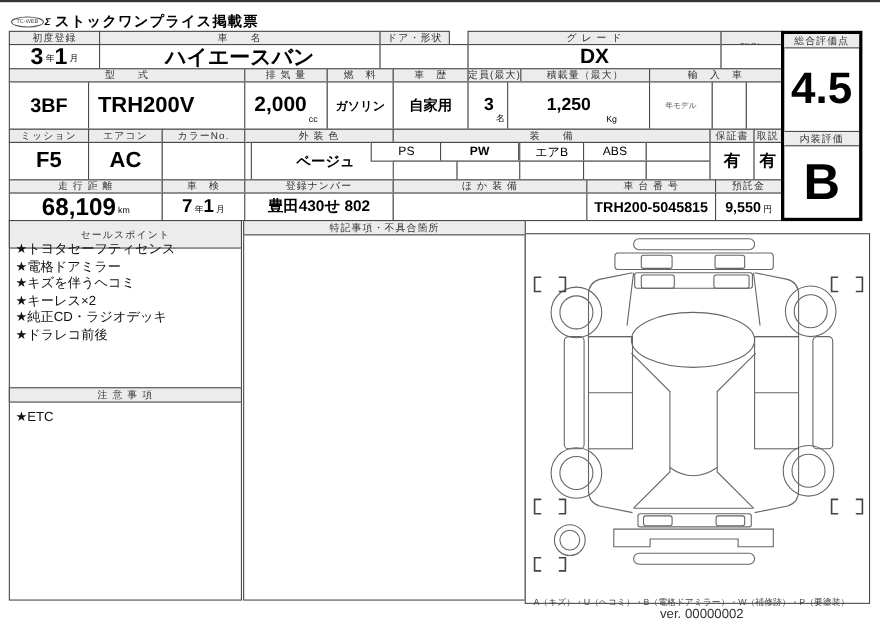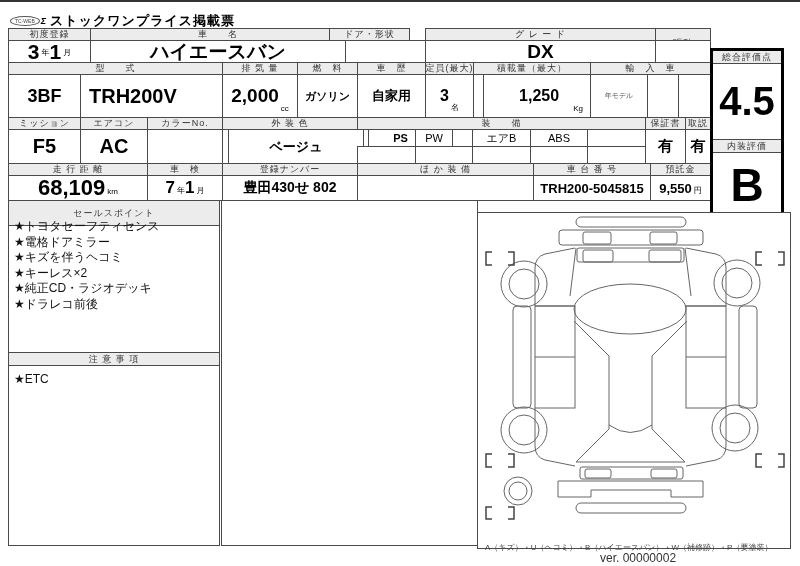--- a/index.html
+++ b/index.html
@@ -12,21 +12,21 @@
        font-weight:bold;white-space:pre;}
   .small-val{font-size:11px;}
   .unit{font-size:8px;font-weight:normal;align-self:flex-end;margin:0 0 4px 2px;}
   .bignum{font-size:21px;}
   .mednum{font-size:17px;}
   .topline{background:#333;}
   .logo-oval{display:inline-block;border:1px solid #555;border-radius:50%;font-size:5px;
              padding:1px 4px;color:#444;vertical-align:middle;letter-spacing:0;}
   .logo-sigma{font-size:9px;font-style:italic;font-weight:bold;margin:0 4px 0 1px;vertical-align:middle;}
   .sheet-title{font-size:13px;font-weight:bold;letter-spacing:1px;}
-  .score-box{border:3px solid #000;background:#fff;margin-top:20px;}
+  .score-box{border:3px solid #000;background:#fff;}
   .score-box .hdr{border:none;border-bottom:1px solid #4a4a4a;}
   .score-val{position:absolute;left:0;right:0;display:flex;align-items:center;justify-content:center;
              font-weight:bold;}
   .list-box{border:1px solid #4a4a4a;background:#fff;}
   .sp-item{font-size:12px;line-height:15.5px;color:#111;white-space:pre;}
   .legend{font-size:8px;line-height:10px;color:#444;white-space:pre;}
   .ver{font-size:12px;color:#333;text-align:left;}
   svg{display:block;}
 </style>
 </head>
@@ -34,21 +34,21 @@
 
 <div class="page">
   <div class="c topline" style="left:0;top:0;width:800px;height:2px"></div>
 
   <div class="c" style="left:10px;top:11px;height:16px;">
     <span class="logo-oval">TC-WEB</span><span class="logo-sigma">Σ</span><span class="sheet-title">ストックワンプライス掲載票</span>
   </div>
 
   <div class="c hdr" style="left:8px;top:28px;width:83px;height:13px">初度登録</div>
   <div class="c hdr" style="left:90px;top:28px;width:256px;height:13px">車　　名</div>
-  <div class="c hdr" style="left:329px;top:28px;width:81px;height:13px">ドア・形状</div>
+  <div class="c hdr" style="left:345px;top:28px;width:64px;height:13px">ドア・形状</div>
   <div class="c hdr" style="left:425px;top:28px;width:231px;height:13px">グ レ ー ド</div>
   <div class="c hdr" style="left:655px;top:28px;width:56px;height:31px">駆動</div>
 
   <div class="c val" style="left:8px;top:40px;width:83px;height:23px">
     <span class="bignum">3</span><span class="unit">年</span><span class="bignum">1</span><span class="unit">月</span>
   </div>
   <div class="c val" style="left:90px;top:40px;width:256px;height:23px;font-size:19px">ハイエースバン</div>
   <div class="c val" style="left:345px;top:40px;width:81px;height:23px"></div>
   <div class="c val" style="left:425px;top:40px;width:231px;height:23px;font-size:19px">DX</div>
   <div class="c val" style="left:655px;top:40px;width:56px;height:23px"></div>
@@ -64,42 +64,42 @@
   <div class="c val" style="left:8px;top:74px;width:73px;height:44px;font-size:18px">3BF</div>
   <div class="c val" style="left:80px;top:74px;width:143px;height:44px;font-size:20px;justify-content:flex-start;padding-left:8px">TRH200V</div>
   <div class="c val" style="left:222px;top:74px;width:76px;height:44px;font-size:19px">
     <span>2,000</span><span class="unit">cc</span>
   </div>
   <div class="c val" style="left:297px;top:74px;width:61px;height:44px;font-size:11px">ガソリン</div>
   <div class="c val" style="left:357px;top:74px;width:69px;height:44px;font-size:13px">自家用</div>
   <div class="c val" style="left:425px;top:74px;width:49px;height:44px;font-size:16px">
     <span>3</span><span class="unit">名</span>
   </div>
-  <div class="c val" style="left:483px;top:74px;width:136px;height:44px;font-size:16px">
+  <div class="c val" style="left:461px;top:74px;width:136px;height:44px;font-size:16px">
     <span>1,250</span><span class="unit" style="margin-left:14px">Kg</span>
   </div>
   <div class="c val" style="left:590px;top:74px;width:58px;height:44px;font-weight:normal;font-size:7px;color:#555">年モデル</div>
   <div class="c val" style="left:647px;top:74px;width:32px;height:44px"></div>
   <div class="c val" style="left:678px;top:74px;width:33px;height:44px"></div>
 
   <div class="c hdr" style="left:8px;top:117px;width:73px;height:13px">ミッション</div>
   <div class="c hdr" style="left:80px;top:117px;width:68px;height:13px">エアコン</div>
   <div class="c hdr" style="left:147px;top:117px;width:76px;height:13px">カラーNo.</div>
   <div class="c hdr" style="left:222px;top:117px;width:136px;height:13px">外 装 色</div>
   <div class="c hdr" style="left:357px;top:117px;width:289px;height:13px">装　　備</div>
   <div class="c hdr" style="left:645px;top:117px;width:41px;height:13px">保証書</div>
   <div class="c hdr" style="left:685px;top:117px;width:26px;height:13px">取説</div>
 
   <div class="c val" style="left:8px;top:129px;width:73px;height:35px;font-size:20px">F5</div>
   <div class="c val" style="left:80px;top:129px;width:68px;height:35px;font-size:20px">AC</div>
   <div class="c val" style="left:147px;top:129px;width:76px;height:35px"></div>
   <div class="c val" style="left:228px;top:129px;width:136px;height:35px;font-size:13px">ベージュ</div>
 
-  <div class="c val small-val" style="left:368px;top:129px;width:65px;height:18px;font-weight:bold">PS</div>
-  <div class="c val small-val" style="left:415px;top:129px;width:38px;height:18px;font-weight:normal">PW</div>
+  <div class="c val small-val" style="left:337px;top:129px;width:65px;height:18px;font-weight:normal">PS</div>
+  <div class="c val small-val" style="left:400px;top:129px;width:72px;height:18px;font-weight:bold">PW</div>
   <div class="c val small-val" style="left:472px;top:129px;width:59px;height:18px;font-weight:normal">エアB</div>
   <div class="c val small-val" style="left:530px;top:129px;width:58px;height:18px;font-weight:normal">ABS</div>
   <div class="c val small-val" style="left:587px;top:129px;width:59px;height:18px;font-weight:normal"></div>
 
   <div class="c val" style="left:357px;top:146px;width:59px;height:18px"></div>
   <div class="c val" style="left:415px;top:146px;width:58px;height:18px"></div>
   <div class="c val" style="left:472px;top:146px;width:59px;height:18px"></div>
   <div class="c val" style="left:530px;top:146px;width:58px;height:18px"></div>
   <div class="c val" style="left:587px;top:146px;width:59px;height:18px"></div>
   <div class="c val" style="left:645px;top:129px;width:41px;height:35px;font-size:15px">有</div>
@@ -139,20 +139,21 @@
     <div class="sp-item">★電格ドアミラー</div>
     <div class="sp-item">★キズを伴うヘコミ</div>
     <div class="sp-item">★キーレス×2</div>
     <div class="sp-item">★純正CD・ラジオデッキ</div>
     <div class="sp-item">★ドラレコ前後</div>
   </div>
   <div class="c sp-item" style="left:14px;top:372px;width:200px">★ETC</div>
   <div class="c hdr" style="left:8px;top:352px;width:212px;height:14px">注 意 事 項</div>
 
   <div class="c list-box" style="left:221px;top:200px;width:257px;height:346px"></div>
+  <div class="c hdr" style="left:221px;top:200px;width:257px;height:14px">特記事項・不具合箇所</div>
 
   <div class="c list-box" style="left:477px;top:212px;width:314px;height:337px"></div>
   <svg class="c" style="left:479px;top:214px" width="310" height="306" viewBox="0 0 310 306">
     <g fill="none" stroke="#666" stroke-width="1">
 
       <rect x="97" y="3" width="110" height="10" rx="5"></rect>
       <rect x="80" y="16" width="144" height="15" rx="3"></rect>
       <rect x="104" y="18" width="28" height="12" rx="2"></rect>
       <rect x="171" y="18" width="27" height="12" rx="2"></rect>
       <rect x="98" y="34" width="107" height="14" rx="2"></rect>
@@ -203,18 +204,18 @@
         <path d="M13,240 L7,240 L7,253 L13,253"></path>
           <path d="M29,240 L35,240 L35,253 L29,253"></path>
         <path d="M283,240 L277,240 L277,253 L283,253"></path>
           <path d="M299,240 L305,240 L305,253 L299,253"></path>
         <path d="M13,293 L7,293 L7,305 L13,305"></path>
           <path d="M29,293 L35,293 L35,305 L29,305"></path>
       </g>
     </g>
   </svg>
   <div class="c legend" style="left:485px;top:523px;width:300px">
-    <div>A（キズ）・U（ヘコミ）・B（ハイエースバン）・W（補修跡）・P（要塗装）</div>
+    <div>A（キズ）・U（ヘコミ）・B（電格ドアミラー）・W（補修跡）・P（要塗装）</div>
     
   </div>
 
   <div class="c ver" style="left:600px;top:551px;width:188px">ver. 00000002</div>
 </div>
 
 </body></html>

